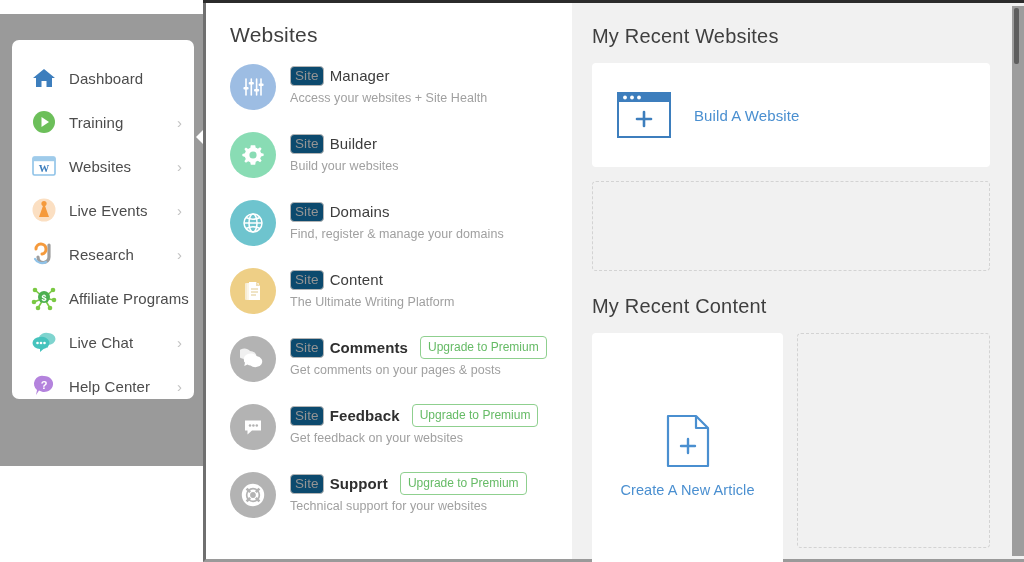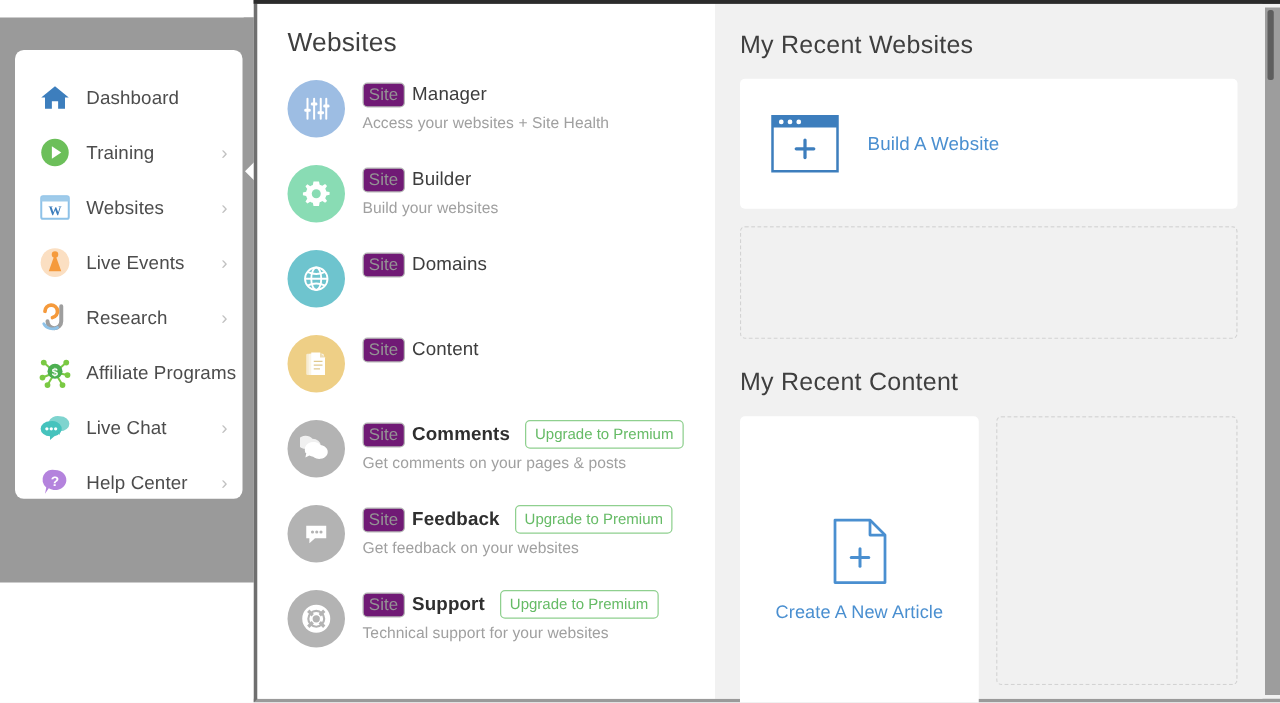--- a/index.html
+++ b/index.html
@@ -68,21 +68,21 @@
   }
   .svc-icon{
     width:46px; height:46px; flex:0 0 46px; border-radius:50%;
     display:flex; align-items:center; justify-content:center; margin-top:1px;
   }
   .svc-body{ margin-left:14px; padding-top:2px; }
   .svc-titleline{ display:flex; align-items:center; height:21px; }
   .site-badge{
     display:inline-block; border:1px solid #b5b5b5; border-radius:4px;
     color:#949494; font-size:13.5px; line-height:15px; padding:1px 4px 2px 4px;
-    letter-spacing:.1px; background:#701a75;
+    letter-spacing:.1px; background:#0c4a6e;
   }
   .svc-name{
     margin-left:6px; font-size:15px; color:#3d3d3d; letter-spacing:.1px;
   }
   .svc-name.bold{ font-weight:bold; color:#2f2f2f; }
   .svc-desc{
     margin-top:5px; font-size:12.5px; color:#a0a0a0; letter-spacing:.05px;
   }
   .upgrade{
     margin-left:12px; display:inline-block;
@@ -329,20 +329,21 @@
                 <path d="M6 7.5 a16 16 0 0 0 14 0"></path>
                 <path d="M6 18.5 a16 16 0 0 1 14 0"></path>
               </g>
             </svg>
           </span>
           <div class="svc-body">
             <div class="svc-titleline">
               <span class="site-badge">Site</span>
               <span class="svc-name">Domains</span>
             </div>
+            <div class="svc-desc">Find, register &amp; manage your domains</div>
           </div>
         </div>
 
         <div class="svc">
           <span class="svc-icon" style="background:#eecf86">
             <svg width="26" height="26" viewBox="0 0 26 26">
               <rect x="5" y="5" width="12" height="17" rx="1" fill="#f7ecd2"></rect>
               <rect x="7" y="5" width="12" height="17" rx="1" fill="#fbf5e6"></rect>
               <path d="M9 4 h7 l4 4 v14 h-11 z" fill="#ffffff"></path>
               <path d="M16 4 v4 h4 z" fill="#eddcb4"></path>
@@ -351,20 +352,21 @@
                   <line x1="11" y1="14" x2="18" y2="14"></line>
                   <line x1="11" y1="17" x2="16" y2="17"></line>
                 </g>
             </svg>
           </span>
           <div class="svc-body">
             <div class="svc-titleline">
               <span class="site-badge">Site</span>
               <span class="svc-name">Content</span>
             </div>
+            <div class="svc-desc">The Ultimate Writing Platform</div>
           </div>
         </div>
 
         <div class="svc">
           <span class="svc-icon" style="background:#b3b3b3">
             <svg width="26" height="26" viewBox="0 0 26 26">
               <path d="M10 5 a6.5 5.2 0 1 0 -5.5 8 l-.6 3.4 3.3-1.6 a6.5 5.2 0 0 0 2.8 .6 a6.5 5.2 0 1 0 0 -10.4 z" fill="#f0f0f0"></path>
               <path d="M16.5 10 a6.8 5.6 0 1 1 -6 9.4 a6.8 5.6 0 0 1 -3 -1 l-3.2 1.6 .7-3.4 a6.8 5.6 0 0 1 11.5 -6.6 z" fill="#ffffff"></path>
             </svg>
           </span>

